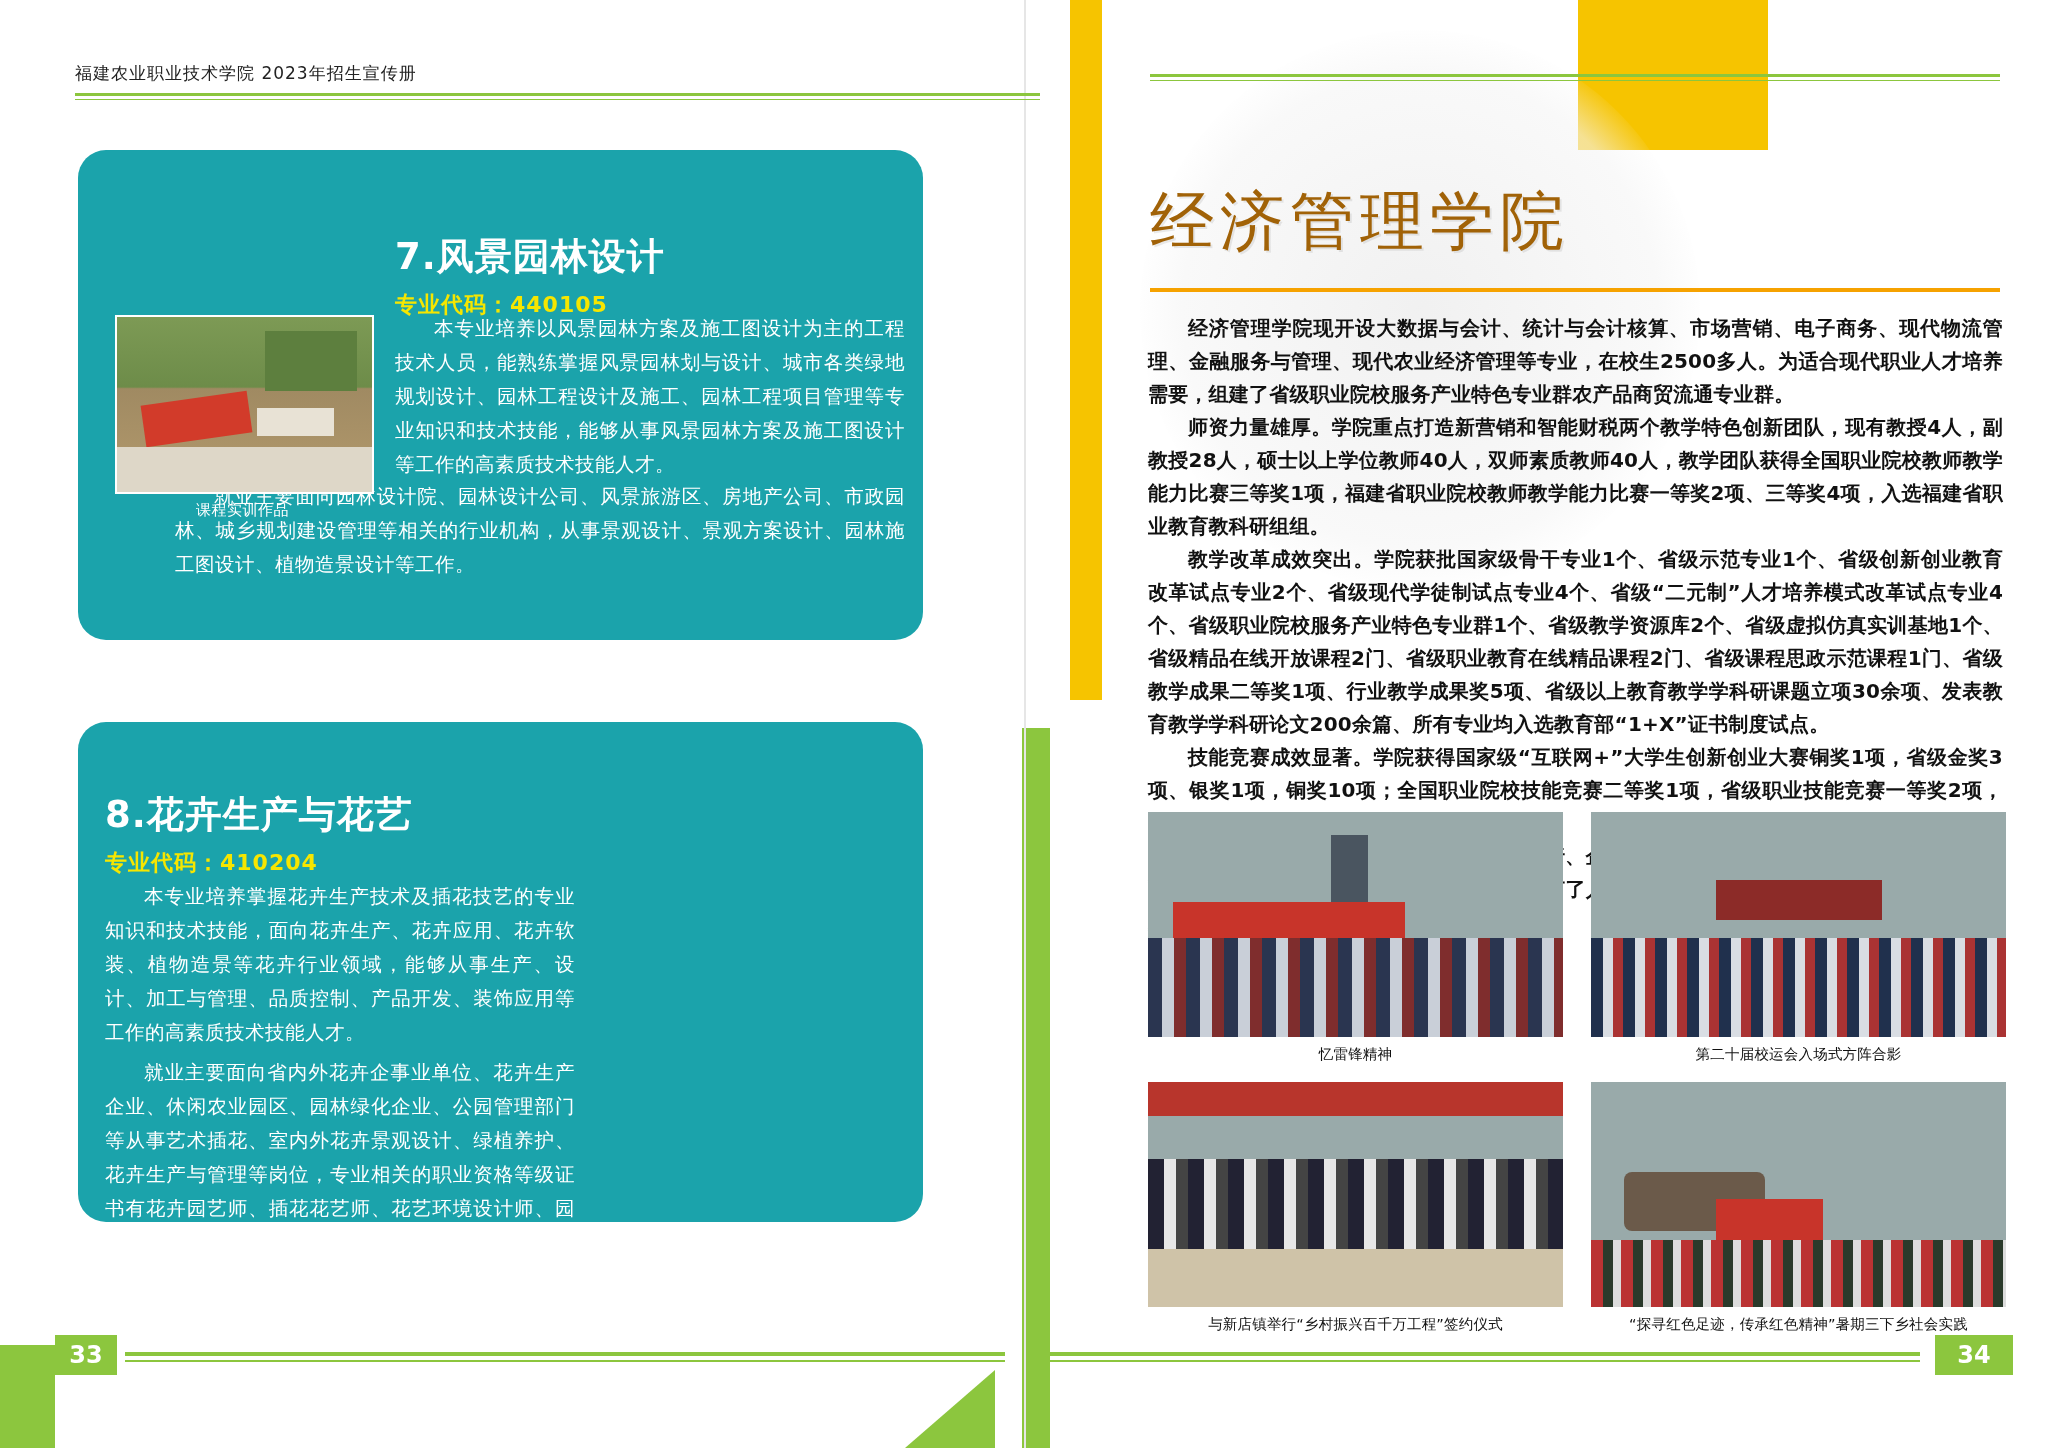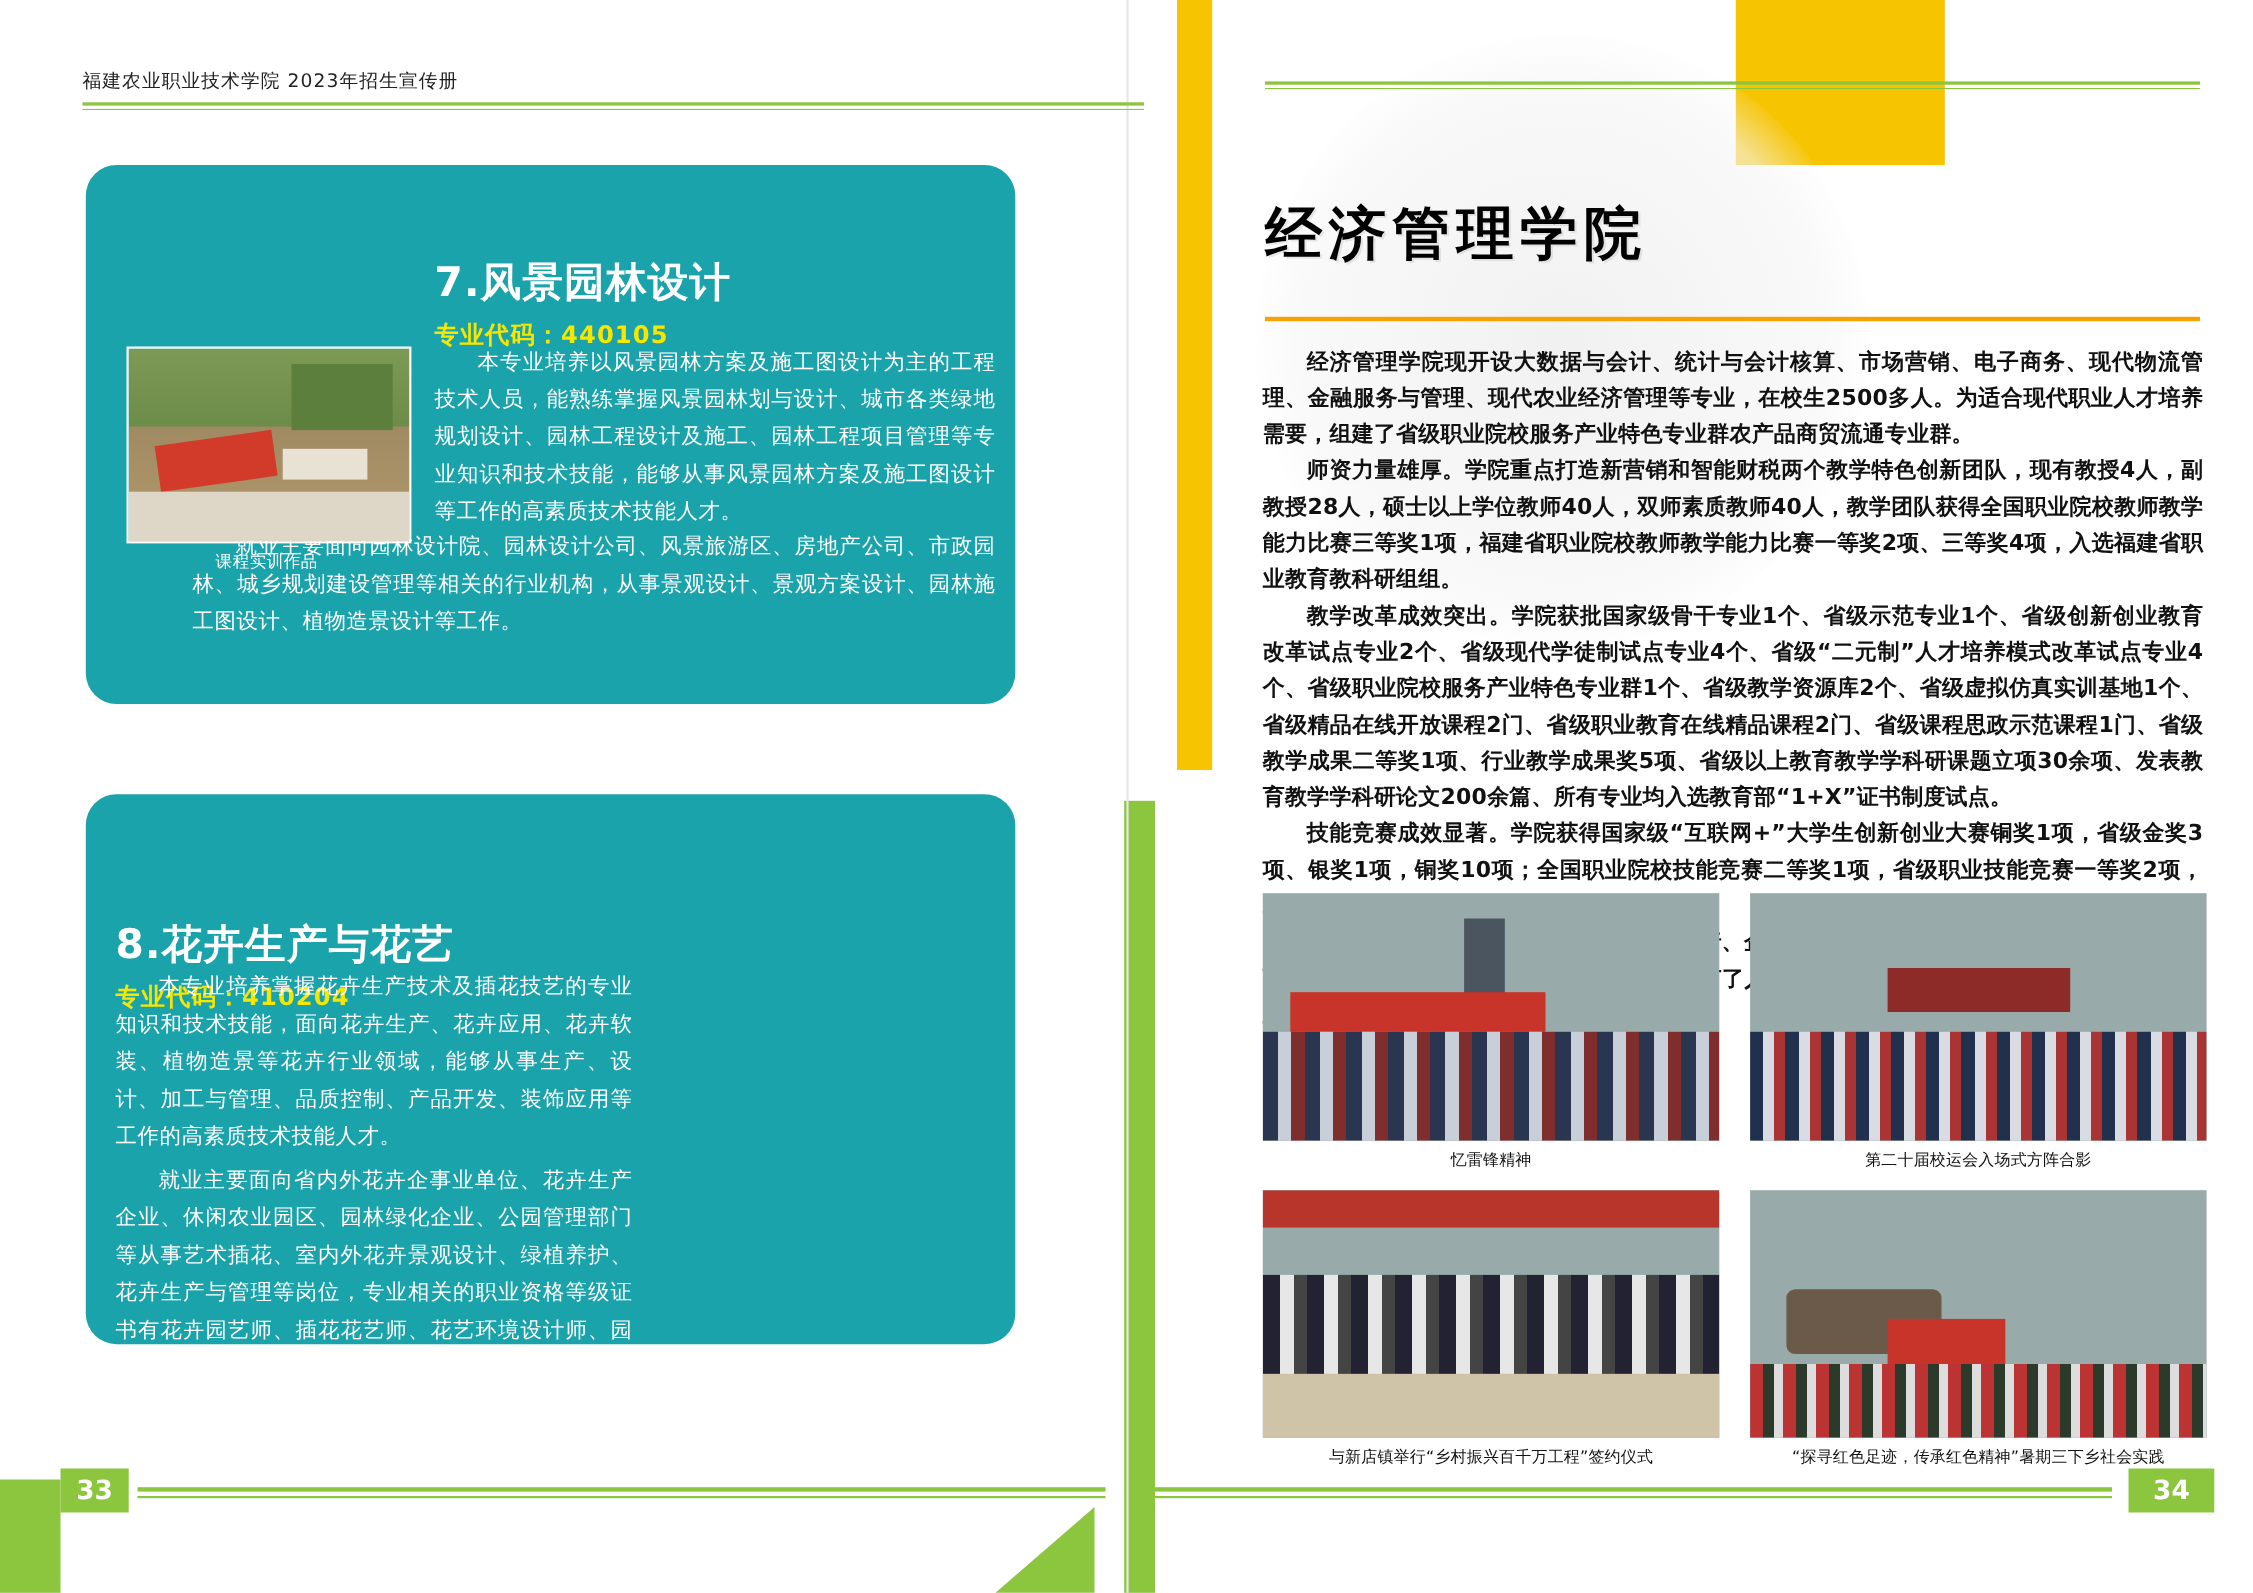--- a/index.html
+++ b/index.html
@@ -76,21 +76,21 @@
   .p1 .ph-a{position:absolute;left:10%;top:46%;width:42%;height:24%;background:#d23b2a;transform:rotate(-8deg);}
   .p1 .ph-b{position:absolute;left:55%;top:52%;width:30%;height:16%;background:#e8e2d5;}
   .p1 .ph-c{position:absolute;left:0;top:74%;width:100%;height:26%;background:#ded7c8;}
   .p1 .ph-d{position:absolute;left:58%;top:8%;width:36%;height:34%;background:#5d7f3e;}
 
   .c1-title{position:absolute;left:395px;top:232px;width:500px;}
   .c1-text{position:absolute;left:395px;top:312px;width:510px;}
   .c1-text2{position:absolute;left:175px;top:480px;width:730px;}
 
   
-  .c2-title{position:absolute;left:105px;top:790px;width:560px;margin-top:44px;}
+  .c2-title{position:absolute;left:105px;top:790px;width:560px;}
   .c2-text{position:absolute;left:105px;top:880px;width:470px;}
   .p2{position:absolute;left:600px;top:880px;width:290px;height:195px;}
   .p2 .photo{width:100%;height:100%;
     background:linear-gradient(180deg,#90a870 0%,#b9a87f 45%,#cbbd97 100%);}
   .p2 .ph-a{position:absolute;left:0;top:0;width:100%;height:26%;background:#7d9a56;}
   .p2 .ph-b{position:absolute;left:12%;top:40%;width:70%;height:30%;background:#a79a72;border-radius:50%;}
   .p2 .ph-c{position:absolute;left:30%;top:44%;width:26%;height:20%;background:#6f8f4a;border-radius:50%;}
   .p2 .ph-d{position:absolute;left:0;top:80%;width:100%;height:20%;background:#c3b593;}
 
   
@@ -111,21 +111,21 @@
 
   
   .right-rule-top{
     position:absolute;left:1150px;top:74px;width:850px;height:3px;background:#8cc63e;
   }
   .right-rule-top2{
     position:absolute;left:1150px;top:80px;width:850px;height:1px;background:#8cc63e;
   }
   .big-title{
     position:absolute;left:1150px;top:178px;
-    font-size:52px;font-weight:bold;color:#000000;letter-spacing:6px;
+    font-size:64px;font-weight:normal;color:#a16207;letter-spacing:6px;
     text-shadow:2px 2px 0 rgba(0,0,0,.08);
   }
   .title-rule{
     position:absolute;left:1150px;top:288px;width:850px;height:4px;background:#f6a200;
   }
   .right-body{
     position:absolute;left:1148px;top:312px;width:855px;
     font-size:20px;line-height:33px;color:#111;text-align:justify;font-weight:bold;
     letter-spacing:.2px;
   }

